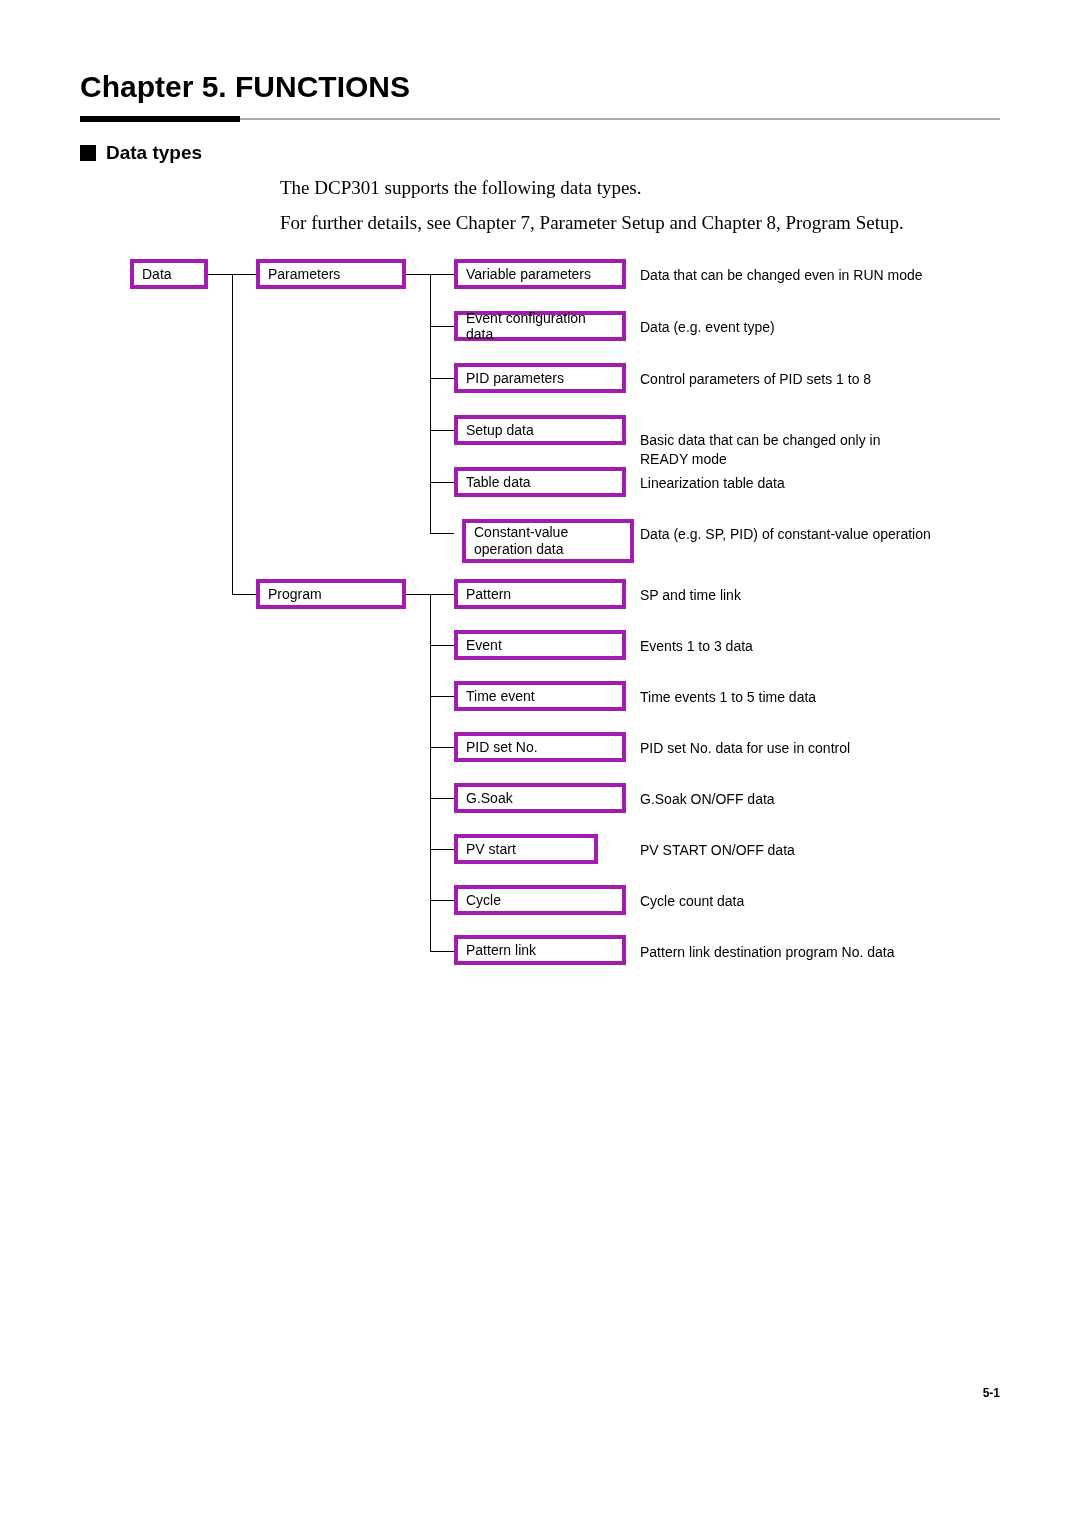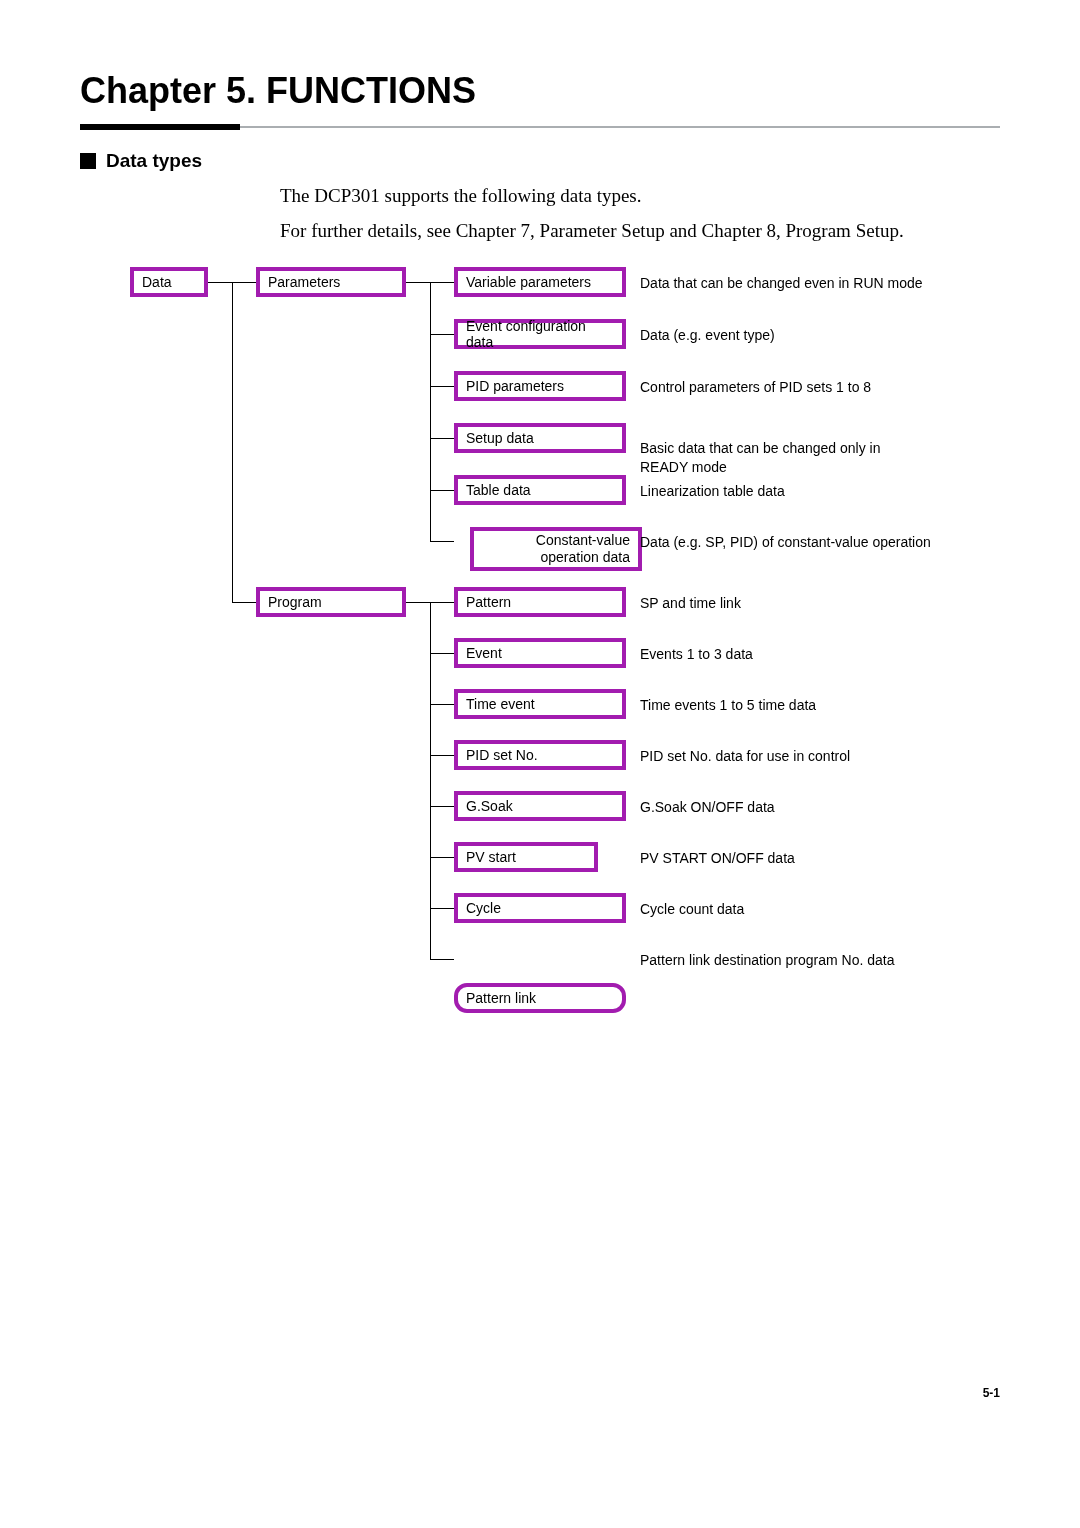--- a/index.html
+++ b/index.html
@@ -12,21 +12,21 @@
     height: 1528px;
     position: relative;
   }
   .page {
     padding: 70px 80px 40px 80px;
     position: relative;
     height: 1418px;
     box-sizing: border-box;
   }
   .chapter-title {
-    font-size: 36px;
+    font-size: 30px;
     font-weight: bold;
     margin: 0 0 12px 0;
   }
   .section-title {
     font-size: 26px;
     font-weight: bold;
     margin: 0 0 6px 0;
   }
   .hr-thick {
     height: 6px;
@@ -152,21 +152,21 @@
 
     <div class="line" style="left:300px; top:171px; width:24px; height:1px;"></div>
     <div class="box" style="left:324px; top:156px; width:172px; height:30px;">Setup data</div>
     <div class="desc" style="left:510px; top:172px; width:280px;">Basic data that can be changed only in READY mode</div>
 
     <div class="line" style="left:300px; top:223px; width:24px; height:1px;"></div>
     <div class="box" style="left:324px; top:208px; width:172px; height:30px;">Table data</div>
     <div class="desc" style="left:510px; top:215px; width:330px;">Linearization table data</div>
 
     <div class="line" style="left:300px; top:274px; width:24px; height:1px;"></div>
-    <div class="box" style="left:340px; top:260px; width:172px; height:44px; line-height:1.25;text-align:right;">Constant-value operation data</div>
+    <div class="box" style="left:332px; top:260px; width:172px; height:44px; line-height:1.25;">Constant-value operation data</div>
     <div class="desc" style="left:510px; top:266px; width:340px;">Data (e.g. SP, PID) of constant-value operation</div>
 
     <div class="line" style="left:300px; top:335px; width:24px; height:1px;"></div>
     <div class="box" style="left:324px; top:320px; width:172px; height:30px;">Pattern</div>
     <div class="desc" style="left:510px; top:327px; width:330px;">SP and time link</div>
 
     <div class="line" style="left:300px; top:386px; width:24px; height:1px;"></div>
     <div class="box" style="left:324px; top:371px; width:172px; height:30px;">Event</div>
     <div class="desc" style="left:510px; top:378px; width:330px;">Events 1 to 3 data</div>
 
@@ -184,19 +184,19 @@
 
     <div class="line" style="left:300px; top:590px; width:24px; height:1px;"></div>
     <div class="box" style="left:324px; top:575px; width:144px; height:30px;">PV start</div>
     <div class="desc" style="left:510px; top:582px; width:330px;">PV START ON/OFF data</div>
 
     <div class="line" style="left:300px; top:641px; width:24px; height:1px;"></div>
     <div class="box" style="left:324px; top:626px; width:172px; height:30px;">Cycle</div>
     <div class="desc" style="left:510px; top:633px; width:330px;">Cycle count data</div>
 
     <div class="line" style="left:300px; top:692px; width:24px; height:1px;"></div>
-    <div class="box" style="left:324px; top:716px; width:172px; height:30px;border-radius:13px;">Pattern link</div>
+    <div class="box" style="left:324px; top:676px; width:172px; height:30px;">Pattern link</div>
     <div class="desc" style="left:510px; top:684px; width:330px;">Pattern link destination program No. data</div>
 
   </div>
 
   <div class="page-num">5-1</div>
 </div>
 
 </body></html>

